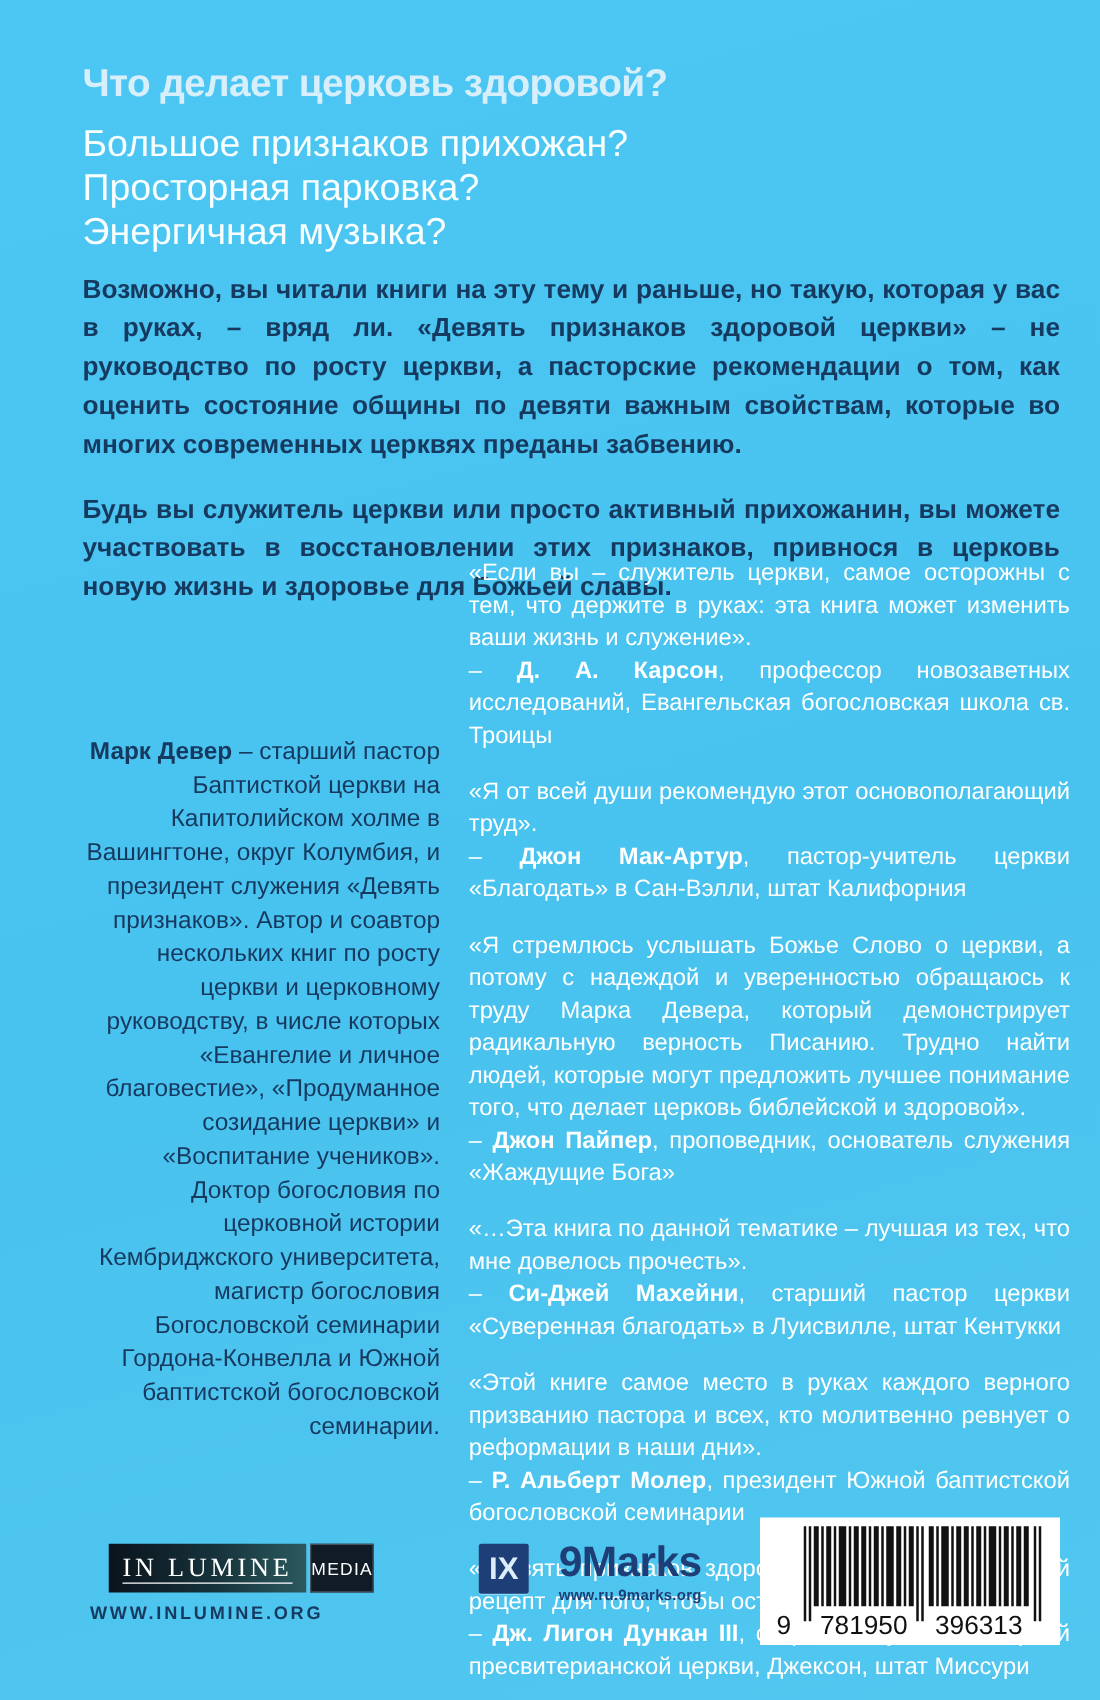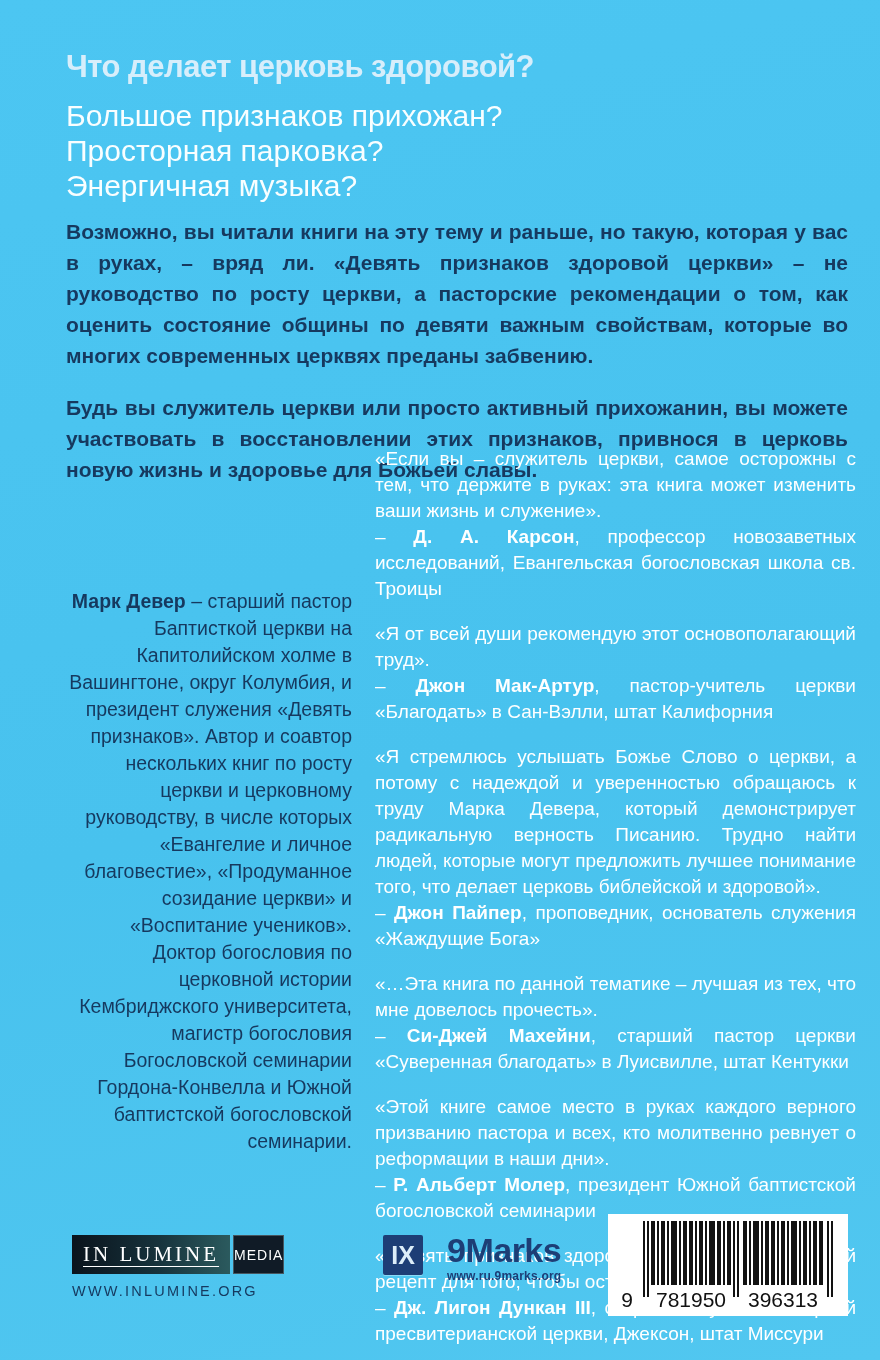--- a/index.html
+++ b/index.html
@@ -40,29 +40,29 @@
   .quotes p{margin:0;}
   .quotes .attr b{font-weight:700;}
   
   .inlumine{position:absolute; left:72px; top:1235px; width:184px;}
   .il-box{display:flex; height:39px;}
   .il-name{
     display:flex; align-items:center; padding:0 11px;
     background:linear-gradient(90deg,#0a131c 0%, #17333c 55%, #2b5a5e 100%);
     color:#ffffff; font-family:"Liberation Serif", serif;
     font-size:21px; letter-spacing:3px; white-space:nowrap;
-    text-decoration:underline; text-underline-offset:5px; text-decoration-thickness:1px;
+    text-decoration:underline; text-underline-offset:5px; text-decoration-thickness:1px;margin-left:15px;
   }
   .il-media{
     display:flex; align-items:center; justify-content:center;
     width:54px; margin-left:3px; background:#101b26; border:1px solid #46565f;
     color:#ffffff; font-size:14px; font-weight:400; letter-spacing:1px;
   }
   .il-url{
-    margin-top:9px; text-align:center; color:#16395f; font-weight:400;
+    margin-top:9px; text-align:center; color:#16395f; font-weight:700;
     font-size:14.5px; letter-spacing:2.2px; white-space:nowrap;
   }
   .ninemarks{position:absolute; left:383px; top:1235px; display:flex;}
   .nm-ix{
     width:40px; height:40px; background:#1d3e76; border-radius:2px;
     color:#dcedf9; font-weight:700; font-size:25px;
     display:flex; align-items:center; justify-content:center;
     box-shadow:0 1px 0 rgba(255,255,255,0.35);
   }
   .nm-text{margin-left:24px;}

